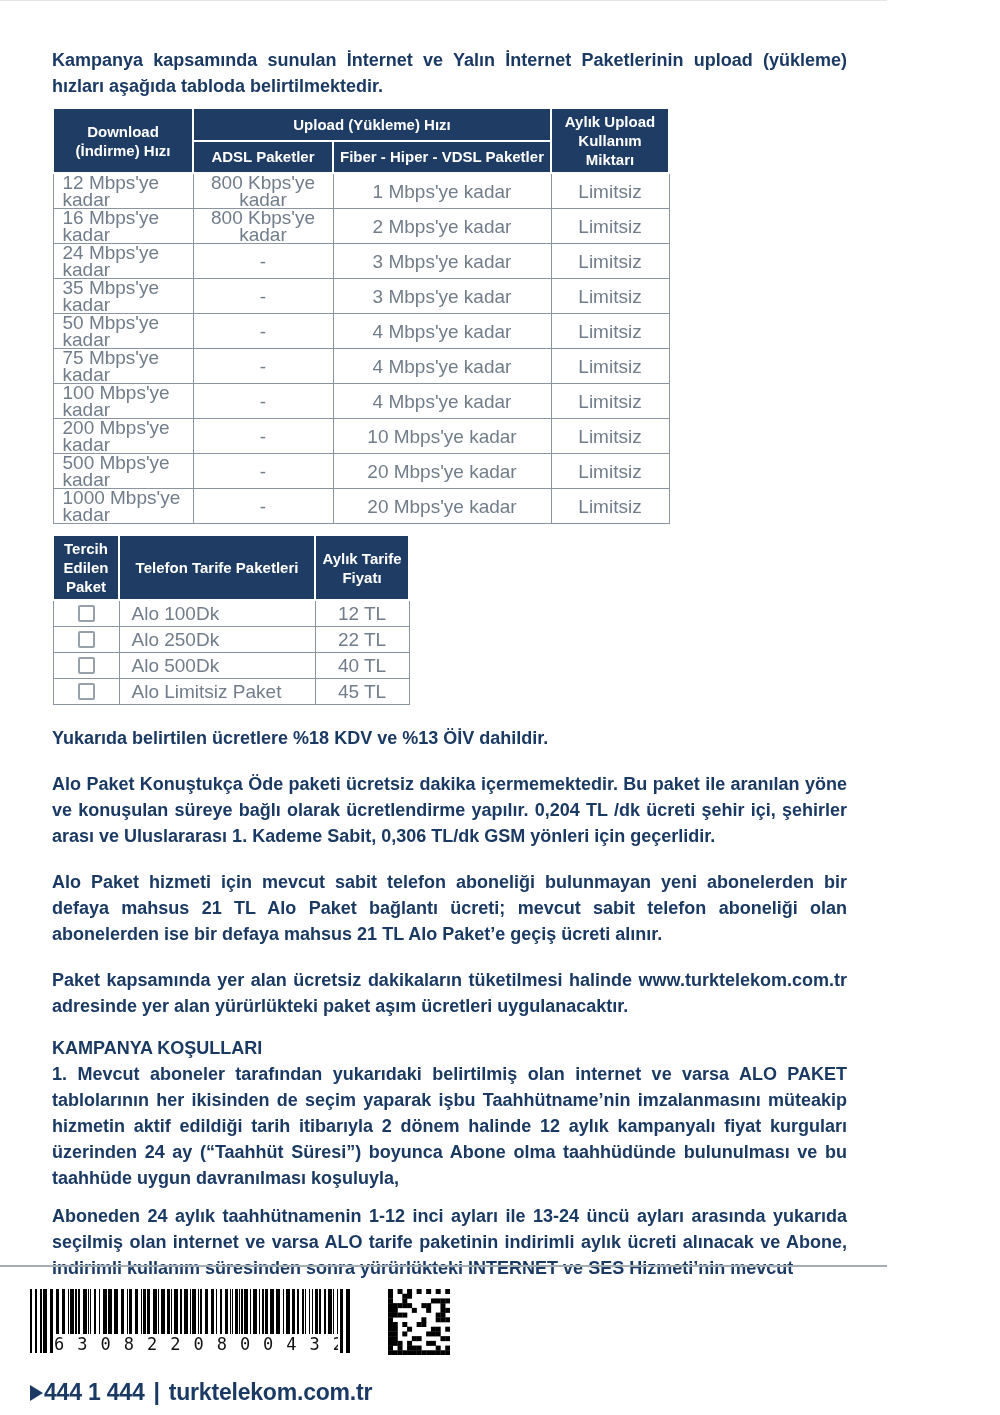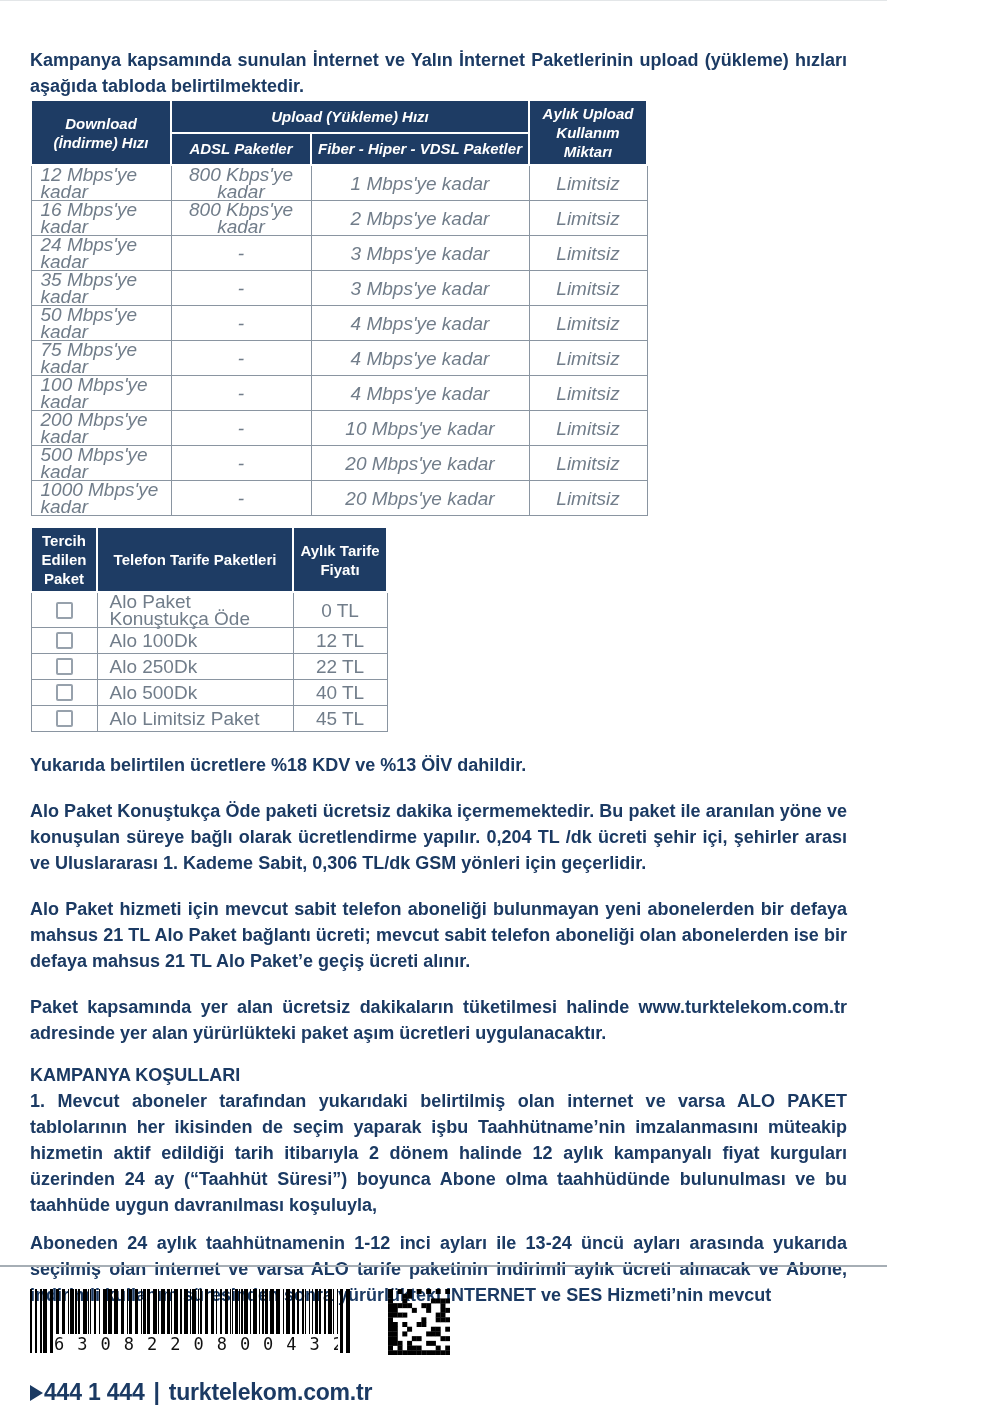--- a/index.html
+++ b/index.html
@@ -5,42 +5,42 @@
   :root{
     --navy:#1b3a63;
     --header-bg:#1e3c64;
     --cell-text:#717d8a;
     --cell-border:#8a95a1;
   }
   *{box-sizing:border-box;}
   html,body{margin:0;padding:0;background:#ffffff;}
   .page{
     width:887px;height:1415px;position:relative;overflow:hidden;
-    padding:46px 40px 0 30px;background:#fff;
+    padding:46px 40px 0 52px;background:#fff;
     border-top:1px solid #e3e6e8;
     font-family:"Liberation Sans",sans-serif;
   }
   .para{
     margin:0;color:var(--navy);font-weight:700;font-size:18px;
     line-height:26px;text-align:justify;
   }
   .section-title{
     margin:18px 0 0 0;color:var(--navy);font-weight:700;font-size:20px;line-height:24px;
   }
   table{border-collapse:collapse;}
   th{
     background:var(--header-bg);color:#fff;font-size:15px;font-weight:700;
     border:2px solid #fff;padding:3px 6px;text-align:center;vertical-align:middle;line-height:19px;
   }
   td{
     border:1px solid var(--cell-border);color:var(--cell-text);
     font-size:19px;text-align:center;height:26px;padding:0 6px;line-height:17px;
     background:#fff;
   }
-  .speed-table{margin-top:0;width:616px;table-layout:fixed;font-style:italic;}
+  .speed-table{margin-top:8px;width:616px;table-layout:fixed;}
   .speed-table col.c1{width:140px}.speed-table col.c2{width:140px}
   .speed-table col.c3{width:218px}.speed-table col.c4{width:118px}
   .speed-table td:first-child{text-align:left;padding-left:9px;}
   .alo-table{margin-top:10px;width:356px;table-layout:fixed;}
   .alo-table col.c1{width:66px}.alo-table col.c2{width:196px}.alo-table col.c3{width:94px}
   .alo-table td.pkg{text-align:left;padding-left:12px;}
   .checkbox{
     width:17px;height:17px;border:2px solid #97a1ac;border-radius:2px;
     background:#fff;margin:0 auto;cursor:pointer;
   }
@@ -167,27 +167,20 @@
         <col class="c3">
       </colgroup>
     <thead>
       <tr>
         <th>Tercih Edilen Paket</th>
         <th>Telefon Tarife Paketleri</th>
         <th>Aylık Tarife Fiyatı</th>
       </tr>
     </thead>
     <tbody>
-        <tr>
-          <td>
-            <div class="checkbox" role="checkbox" aria-checked="false"></div>
-          </td>
-          <td class="pkg">Alo Paket Konuştukça Öde</td>
-          <td>0 TL</td>
-        </tr>
         <tr>
           <td>
             <div class="checkbox" role="checkbox" aria-checked="false"></div>
           </td>
           <td class="pkg">Alo 100Dk</td>
           <td>12 TL</td>
         </tr>
         <tr>
           <td>
             <div class="checkbox" role="checkbox" aria-checked="false"></div>

